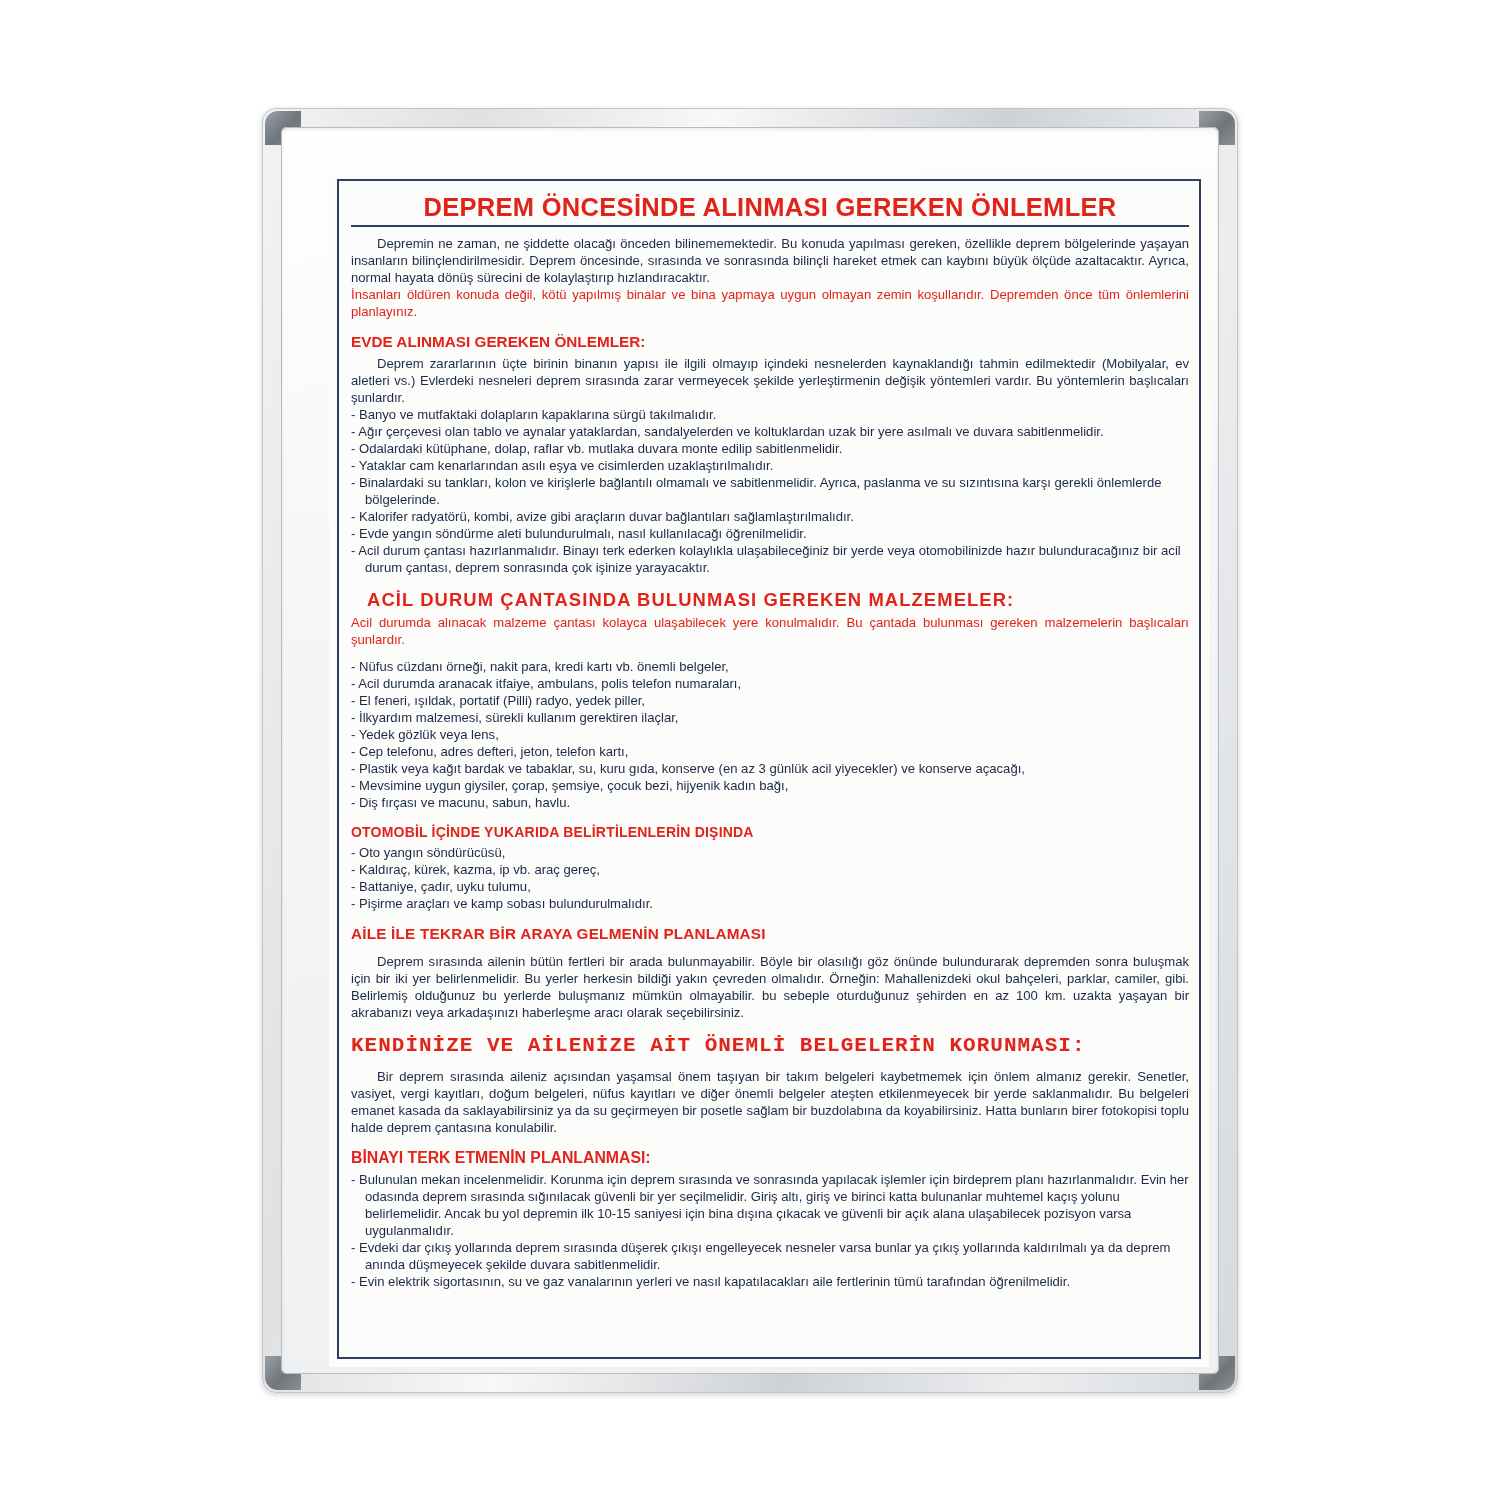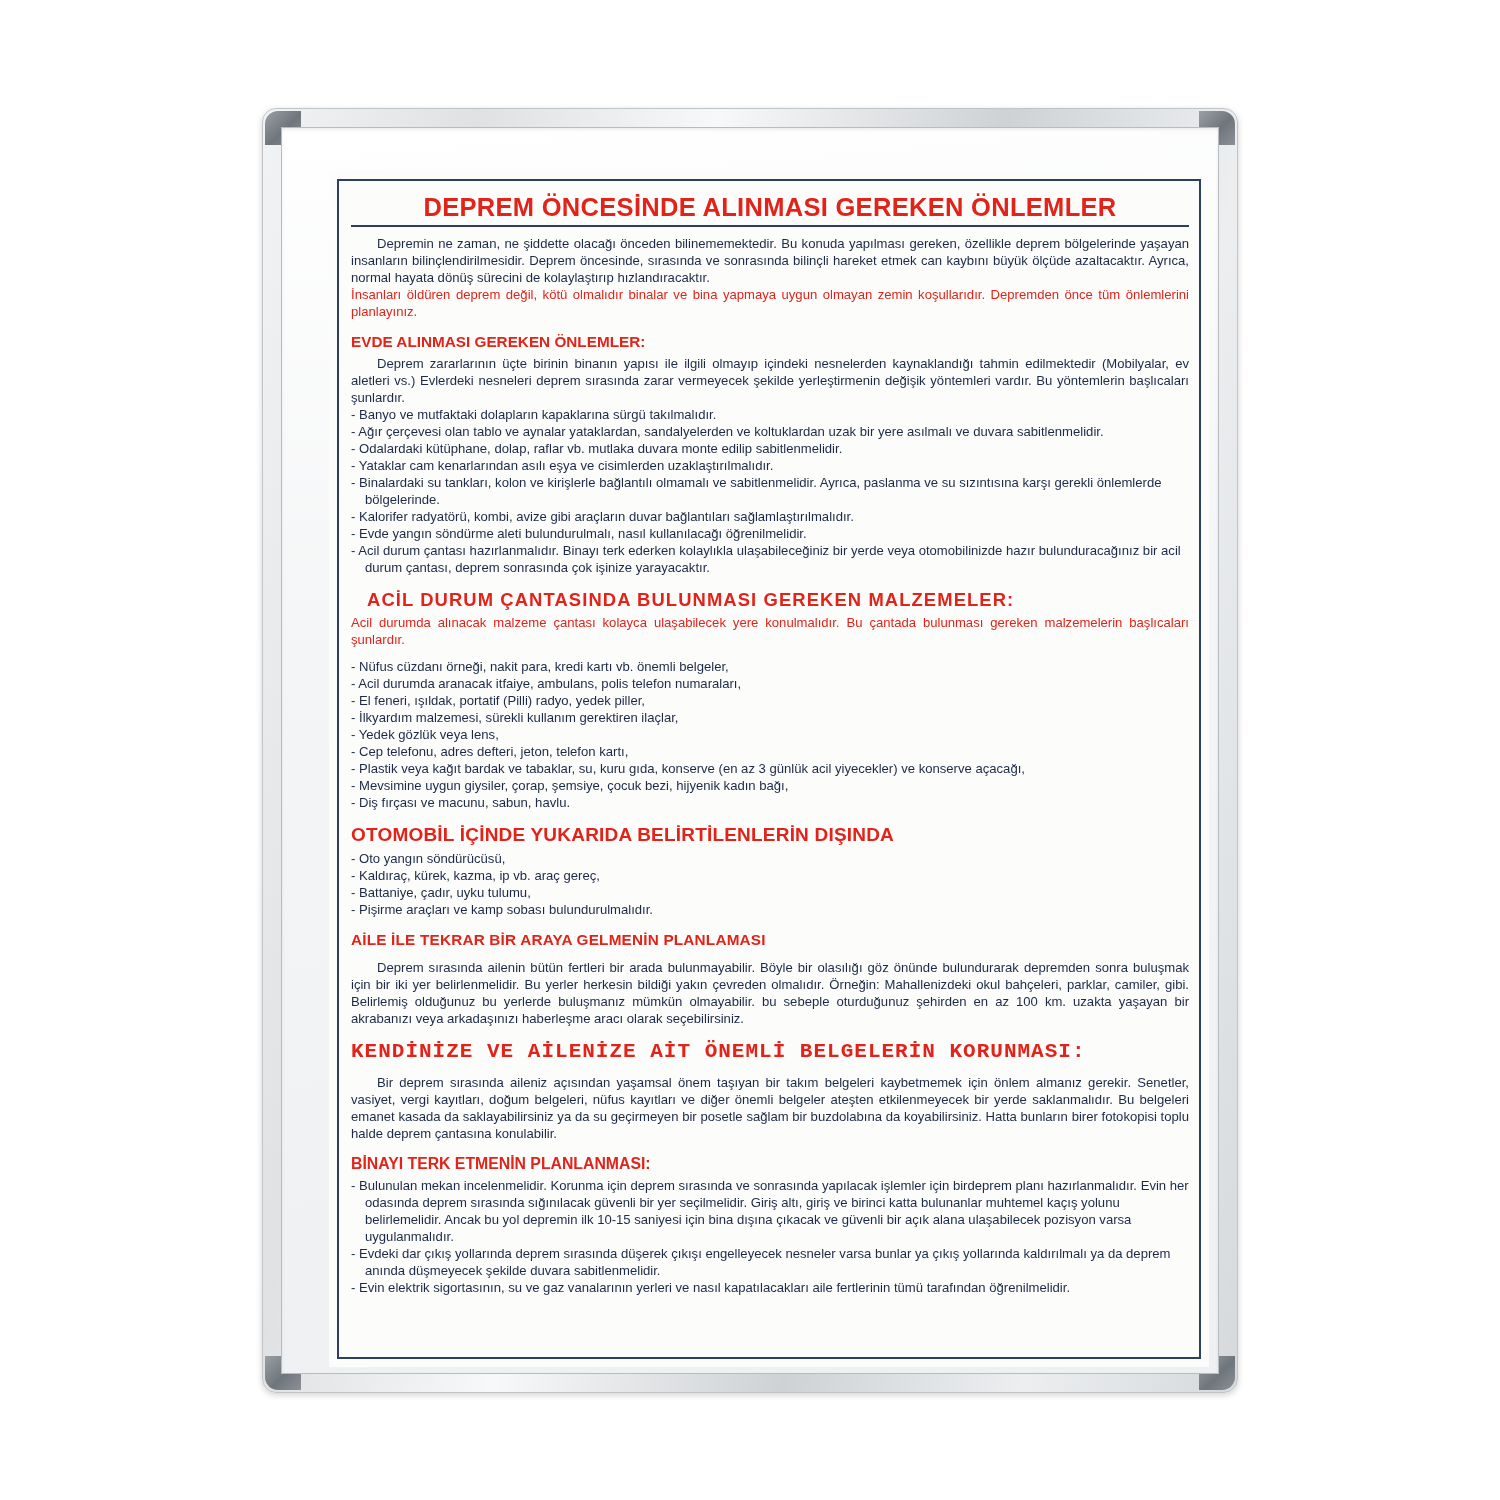--- a/index.html
+++ b/index.html
@@ -26,21 +26,21 @@
     box-shadow: 0 2px 6px rgba(0,0,0,0.18);
     border: 1px solid #c2c5c8;
     box-sizing: border-box;
   }
   .frame-bevel {
     position: absolute;
     left: 18px;
     top: 18px;
     right: 18px;
     bottom: 18px;
-    border-radius: 1px;
+    border-radius: 6px;
     background: linear-gradient(175deg, #ffffff 0%, #f4f5f6 40%, #eef0f1 100%);
     box-shadow: inset 0 0 0 1px #b9bcbf, inset 0 2px 4px rgba(0,0,0,0.10);
   }
   
   .corner {
     position: absolute;
     width: 36px;
     height: 34px;
     background: linear-gradient(135deg, #9aa0a6 0%, #6e757b 55%, #8b9197 100%);
   }
@@ -109,21 +109,21 @@
     text-align: justify;
   }
   h2.head {
     color: #e2231a;
     font-weight: bold;
     margin: 13px 0 4px 0;
     line-height: 1.15;
   }
   h2.h-evde   { font-size: 15.3px; }
   h2.h-acil   { font-size: 18.4px; letter-spacing: 1.1px; margin-left: 16px; }
-  h2.h-oto    { font-size: 19px; letter-spacing: 0.2px; }
+  h2.h-oto    { font-size: 14px; letter-spacing: 0.2px; }
   h2.h-aile   { font-size: 15.3px; letter-spacing: 0.2px; }
   h2.h-kend   { font-size: 21px; letter-spacing: 1.0px; font-family: Liberation Mono, monospace; }
   h2.h-bina   { font-size: 15.8px; }
 
   ul.bullets {
     list-style: none;
     margin: 0;
     padding: 0;
   }
   ul.bullets li {
@@ -153,21 +153,21 @@
   <div class="frame-bevel">
     <div class="sheet">
       <div class="sheet-border"></div>
 
       <div class="content">
 
         <div class="title">DEPREM ÖNCESİNDE ALINMASI GEREKEN ÖNLEMLER</div>
         <div class="rule"></div>
 
         <p class="para indent">Depremin ne zaman, ne şiddette olacağı önceden bilinememektedir. Bu konuda yapılması gereken, özellikle deprem bölgelerinde yaşayan insanların bilinçlendirilmesidir. Deprem öncesinde, sırasında ve sonrasında bilinçli hareket etmek can kaybını büyük ölçüde azaltacaktır. Ayrıca, normal hayata dönüş sürecini de kolaylaştırıp hızlandıracaktır.</p>
-        <p class="red">İnsanları öldüren deprem değil, kötü olmalıdır binalar ve bina yapmaya uygun olmayan zemin koşullarıdır. Depremden önce tüm önlemlerini planlayınız.</p>
+        <p class="red">İnsanları öldüren konuda değil, kötü yapılmış binalar ve bina yapmaya uygun olmayan zemin koşullarıdır. Depremden önce tüm önlemlerini planlayınız.</p>
 
         <h2 class="head h-evde">EVDE ALINMASI GEREKEN ÖNLEMLER:</h2>
         <p class="para indent">Deprem zararlarının üçte birinin binanın yapısı ile ilgili olmayıp içindeki nesnelerden kaynaklandığı tahmin edilmektedir (Mobilyalar, ev aletleri vs.) Evlerdeki nesneleri deprem sırasında zarar vermeyecek şekilde yerleştirmenin değişik yöntemleri vardır. Bu yöntemlerin başlıcaları şunlardır.</p>
         <ul class="bullets">
           <li>Banyo ve mutfaktaki dolapların kapaklarına sürgü takılmalıdır.</li>
           <li>Ağır çerçevesi olan tablo ve aynalar yataklardan, sandalyelerden ve koltuklardan uzak bir yere asılmalı ve duvara sabitlenmelidir.</li>
           <li>Odalardaki kütüphane, dolap, raflar vb. mutlaka duvara monte edilip sabitlenmelidir.</li>
           <li>Yataklar cam kenarlarından asılı eşya ve cisimlerden uzaklaştırılmalıdır.</li>
           <li>Binalardaki su tankları, kolon ve kirişlerle bağlantılı olmamalı ve sabitlenmelidir. Ayrıca, paslanma ve su sızıntısına karşı gerekli önlemlerde bölgelerinde.</li>
           <li>Kalorifer radyatörü, kombi, avize gibi araçların duvar bağlantıları sağlamlaştırılmalıdır.</li>

